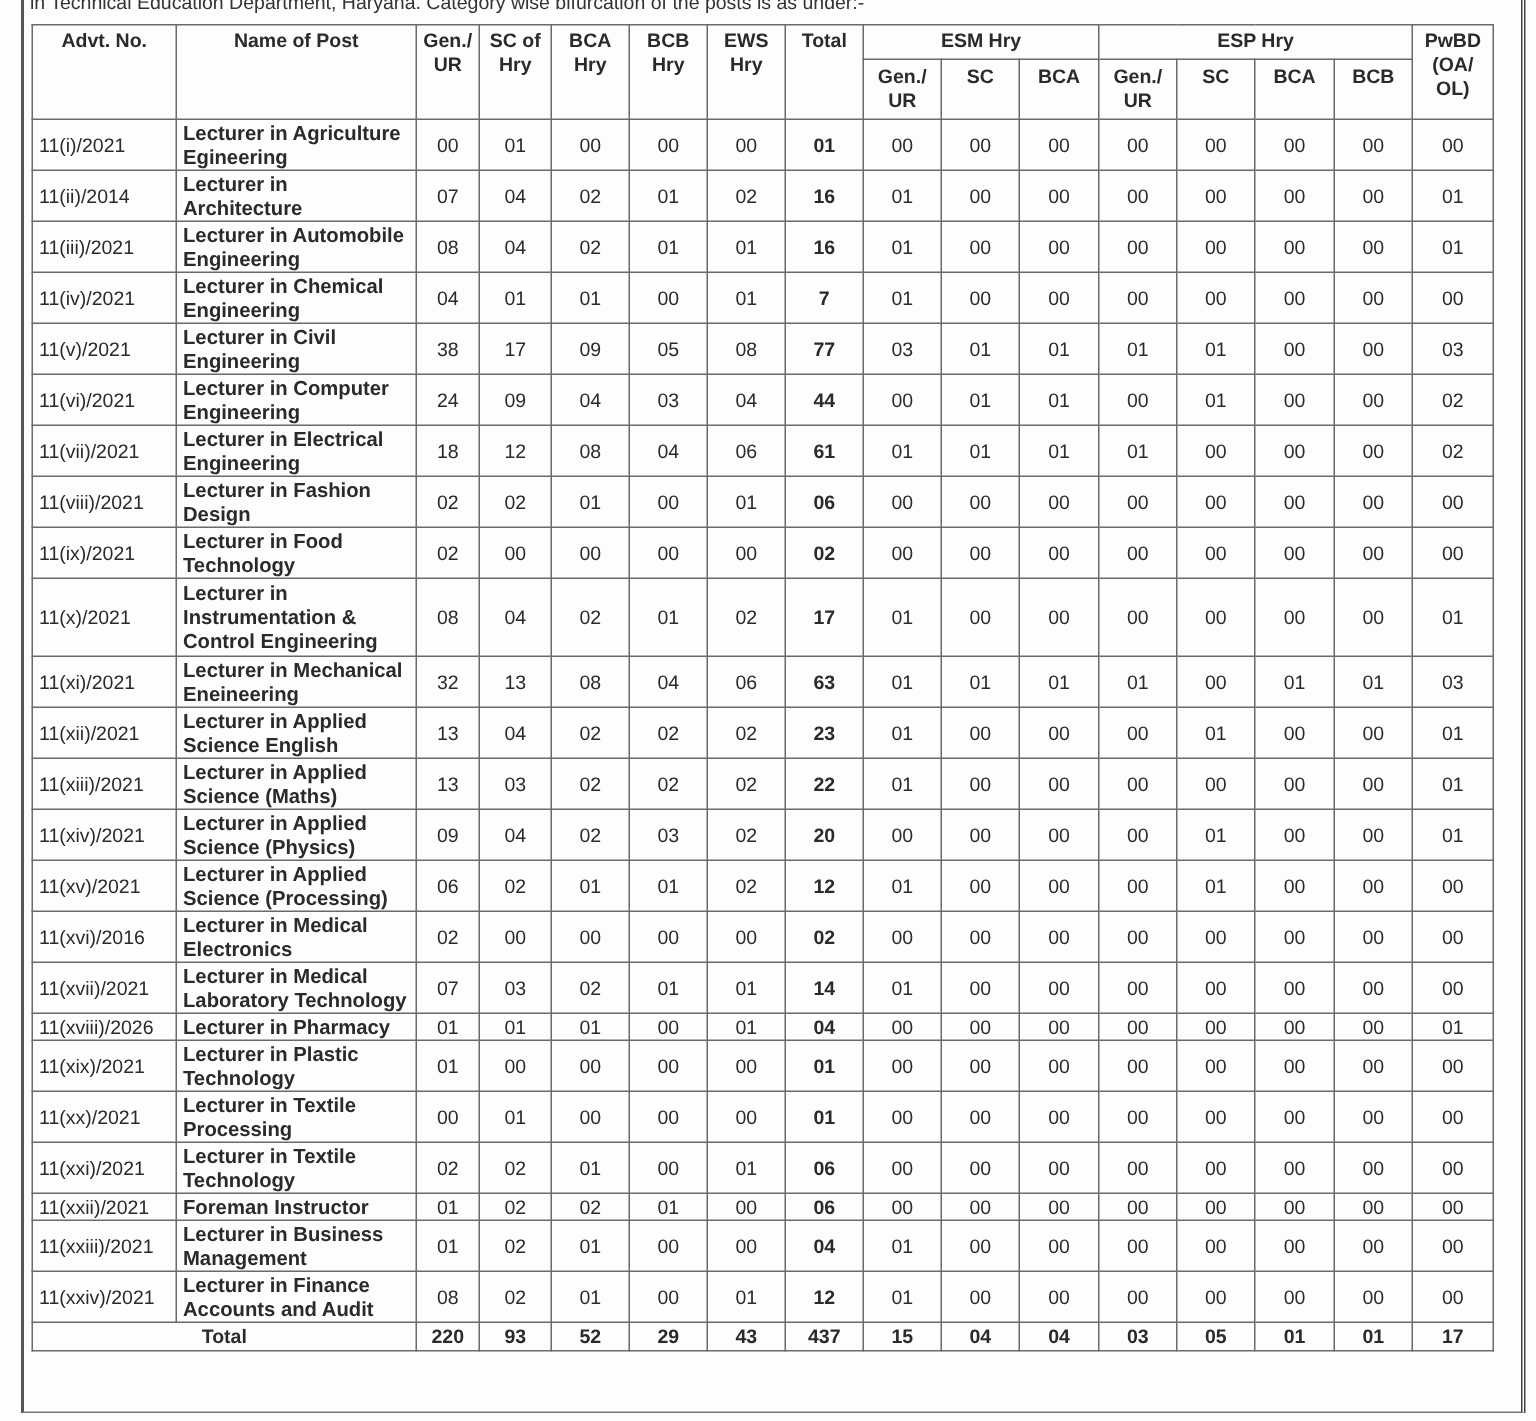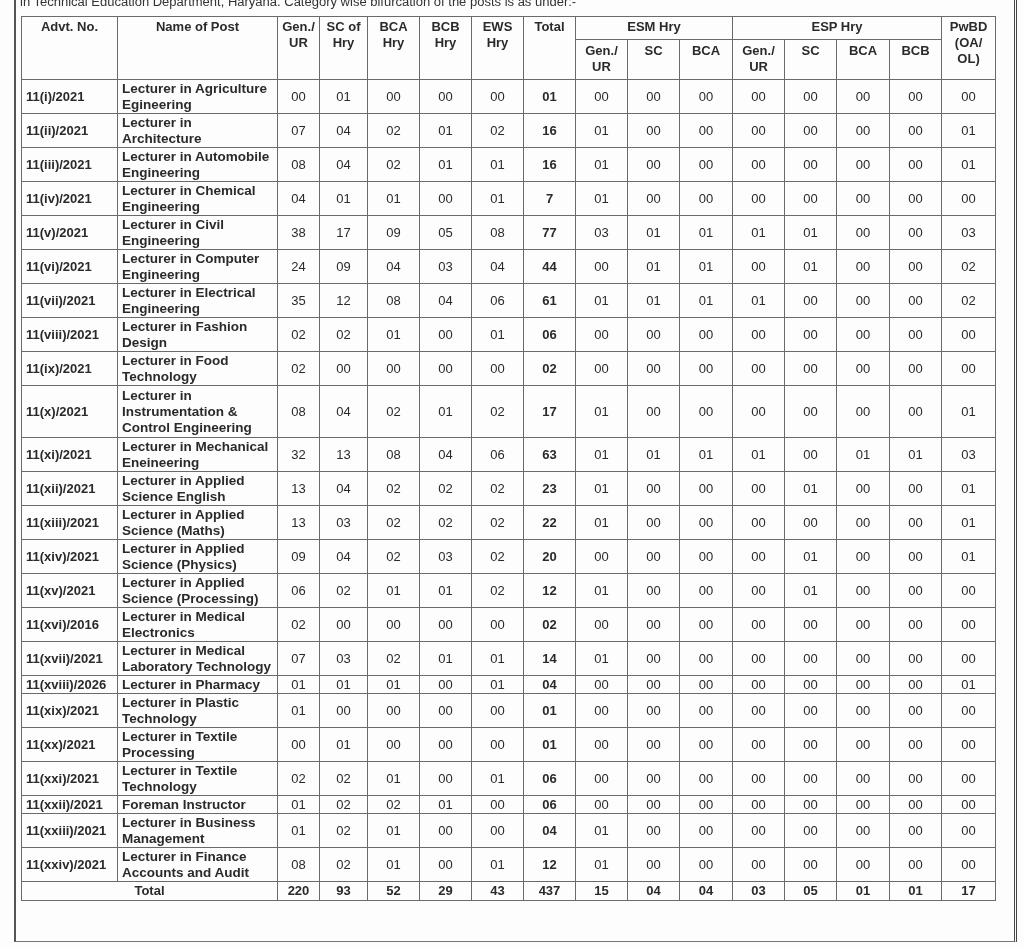--- a/index.html
+++ b/index.html
@@ -21,21 +21,21 @@
     width: 975px; border-collapse: collapse; table-layout: fixed;
     font-size: 13px;
   }
   td, th {
     border: 1px solid #6a6a6a; padding: 0 2px; text-align: center;
     vertical-align: middle; color: #2a2a2a; line-height: 16px;
   }
   th { font-weight: bold; font-size: 13px; vertical-align: top; padding-top: 2px; }
   th.sub { padding-top: 3px; height: 36px; }
   tr.hdr1 th { height: 20px; }
-  td.advt { text-align: left; padding-left: 4px; white-space: nowrap; font-size: 13px; font-weight: bold; }
+  td.advt { text-align: left; padding-left: 4px; white-space: nowrap; font-size: 13px; }
   td.post { text-align: left; padding-left: 4px; font-size: 13.5px; line-height: 16px; font-weight: bold; }
   td.total { font-weight: bold; }
   tr.row td { height: 33px; }
   tr.row.single td { height: 17px; }
   tr.row.triple td { height: 51px; }
   tr.sum td { font-weight: bold; height: 18px; font-size: 13px; }
 </style>
 </head>
 <body>
 
@@ -98,21 +98,21 @@
         <td>00</td>
         <td>00</td>
         <td>00</td>
         <td>00</td>
         <td>00</td>
         <td>00</td>
         <td>00</td>
         <td>00</td>
       </tr>
       <tr class="row">
-        <td class="advt">11(ii)/2021</td>
+        <td class="advt">11(ii)/2014</td>
         <td class="post"><span>Lecturer in</span><br><span>Architecture</span></td>
         <td>07</td>
         <td>04</td>
         <td>02</td>
         <td>01</td>
         <td>02</td>
         <td class="total">16</td>
         <td>01</td>
         <td>00</td>
         <td>00</td>
@@ -190,21 +190,21 @@
         <td>01</td>
         <td>00</td>
         <td>01</td>
         <td>00</td>
         <td>00</td>
         <td>02</td>
       </tr>
       <tr class="row">
         <td class="advt">11(vii)/2021</td>
         <td class="post"><span>Lecturer in Electrical</span><br><span>Engineering</span></td>
-        <td>35</td>
+        <td>18</td>
         <td>12</td>
         <td>08</td>
         <td>04</td>
         <td>06</td>
         <td class="total">61</td>
         <td>01</td>
         <td>01</td>
         <td>01</td>
         <td>01</td>
         <td>00</td>

